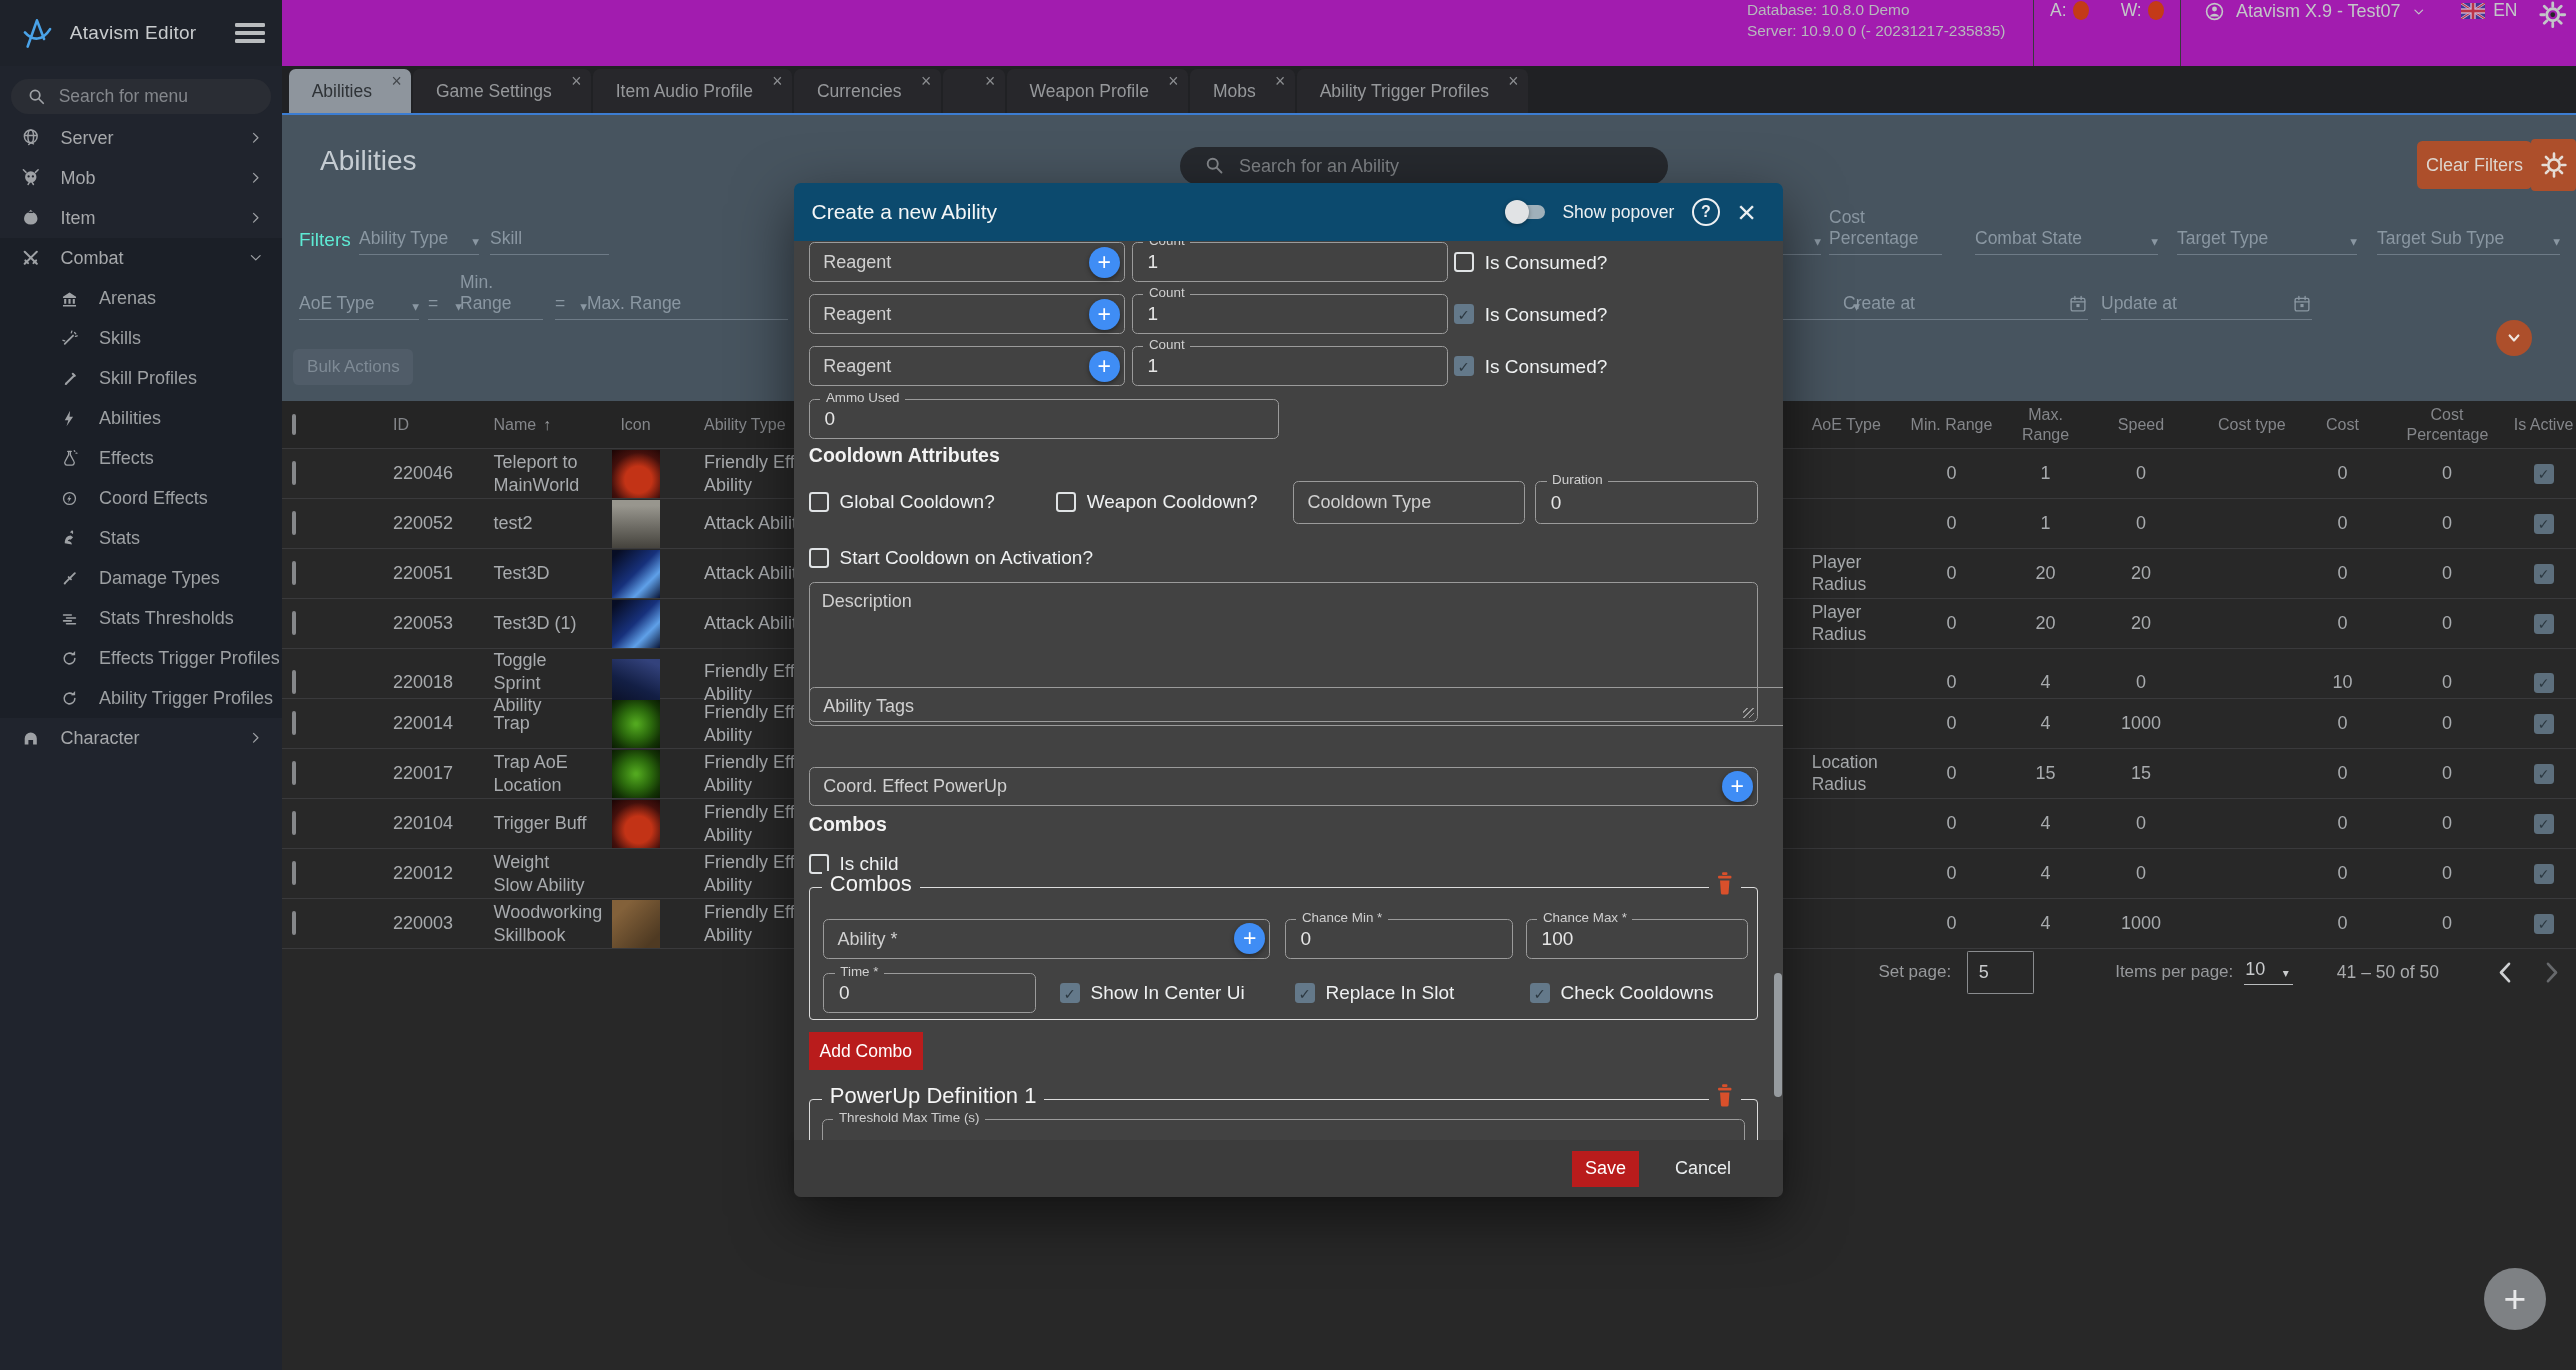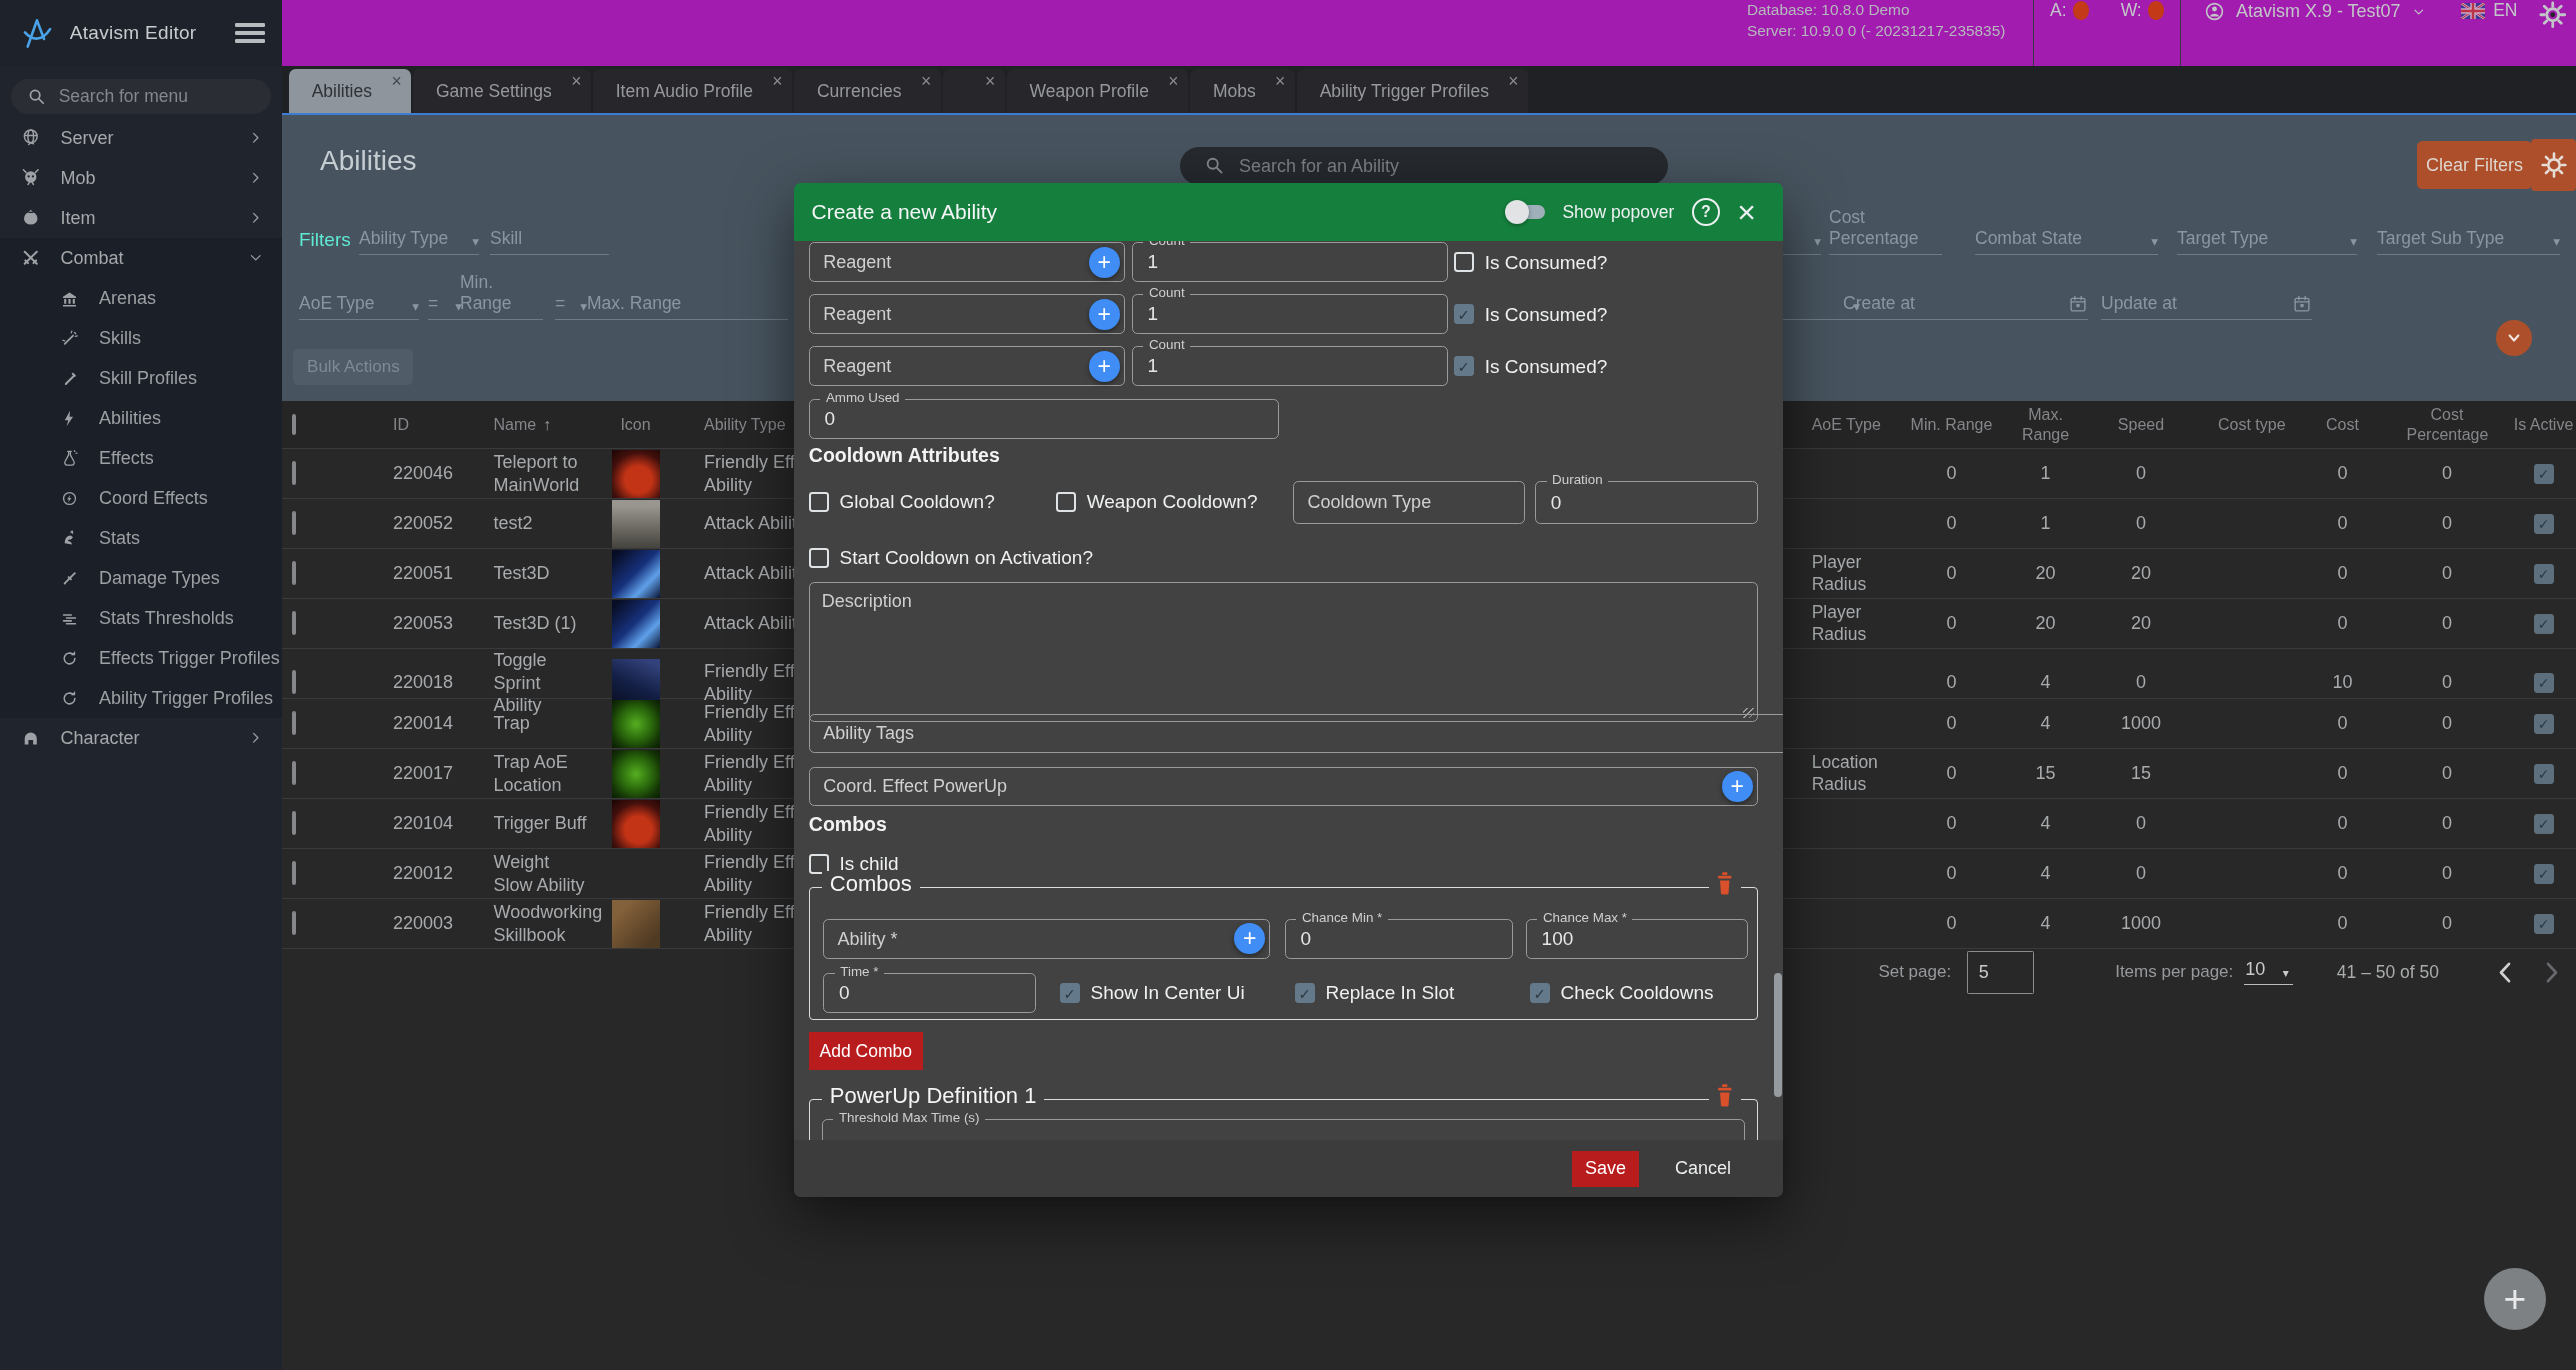--- a/index.html
+++ b/index.html
@@ -102,21 +102,21 @@
   .pg-range{margin-left:44px;color:#a9abad;font-size:17.5px}
   .pg-nav{margin-left:58px;display:flex;gap:31px;align-items:center}
   .pgc{cursor:pointer}
 
   .fab{position:absolute;left:2202px;top:1153px;width:62px;height:62px;border-radius:50%;background:#7e8184;
     color:#e8e9ea;display:flex;align-items:center;justify-content:center;font-size:39px;font-weight:300;cursor:pointer;z-index:7}
 
   
   #modal{position:absolute;left:794px;top:183px;width:989px;height:1014px;z-index:60;border-radius:6.7px;
     box-shadow:0 20px 60px rgba(0,0,0,.55);display:flex;flex-direction:column}
-  #m-header{height:58px;background:#15803d;border-radius:6.7px 6.7px 0 0;display:flex;align-items:center;
+  #m-header{height:58px;background:#0c4a6e;border-radius:6.7px 6.7px 0 0;display:flex;align-items:center;
     padding:0 27px 0 17.5px;flex:none}
   #m-title{font-size:21px;color:#f4f6f7}
   .m-hright{margin-left:auto;display:flex;align-items:center;gap:17.5px}
   .toggle{position:relative;width:38px;height:14.8px;border-radius:8px;background:#9fb0ba;cursor:pointer}
   .toggle .knob{position:absolute;left:-2px;top:-4.7px;width:24px;height:24px;border-radius:50%;background:#e1e3e5;
     box-shadow:0 1.3px 4px rgba(0,0,0,.35)}
   .m-toggle-lbl{font-size:17.5px;color:#eef1f3}
   .qmark{width:28px;height:28px;border:2px solid #edf0f2;border-radius:50%;color:#edf0f2;font-size:16px;font-weight:bold;
     display:flex;align-items:center;justify-content:center;box-sizing:border-box;cursor:pointer}
   .m-close{font-size:32px;color:#edf0f2;line-height:1;cursor:pointer}
@@ -828,21 +828,21 @@
 
     <span class="chkline" style="left:14.8px;top:306px">
       <span class="mcheck"></span>
       <span class="m-lbl">Start Cooldown on Activation?</span>
     </span>
 
     <div id="desc-box">
       <span class="ph">Description</span>
     </div>
 
-    <div class="obox" style="left:14.8px;top:473px;width:1066px;height:39px">
+    <div class="obox" style="left:14.8px;top:446px;width:1066px;height:39px">
       <span>Ability Tags</span>
       <span class="plus">+</span>
     </div>
     <div class="obox" style="left:14.8px;top:526px;width:949px;height:39px">
       <span>Coord. Effect PowerUp</span>
       <span class="plus">+</span>
     </div>
 
     <div class="m-heading" style="top:572px">Combos</div>
 

